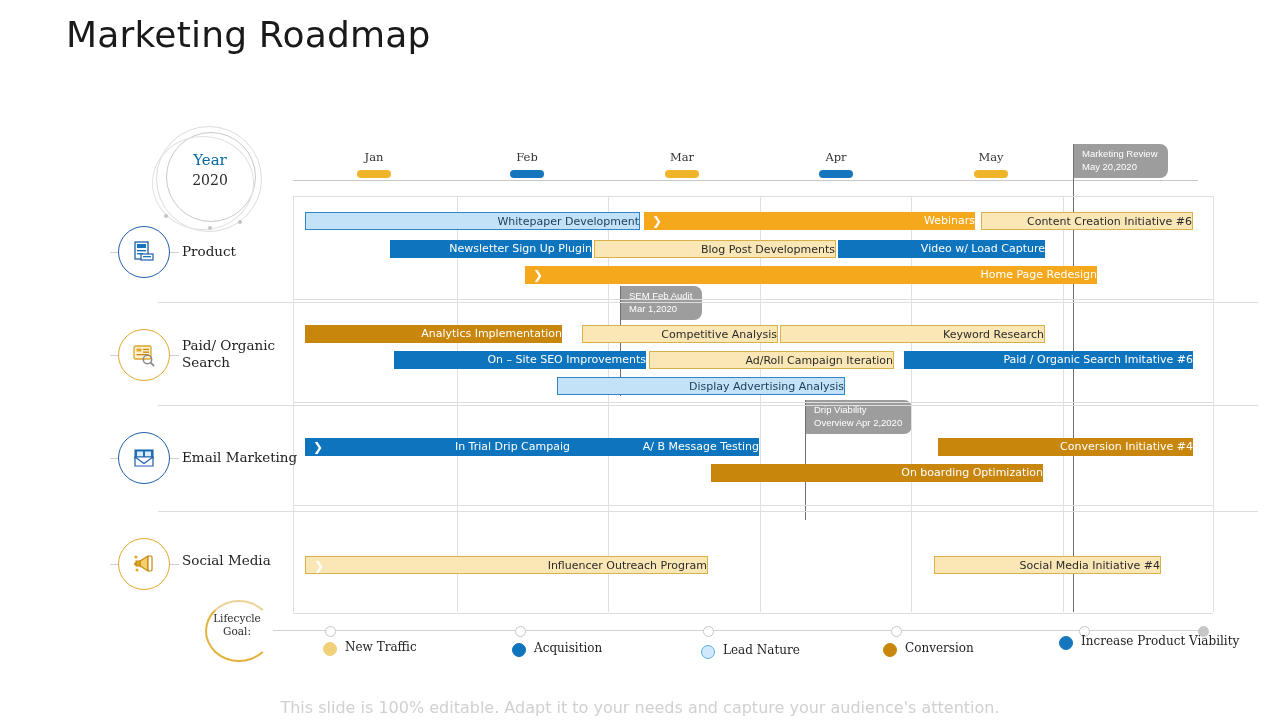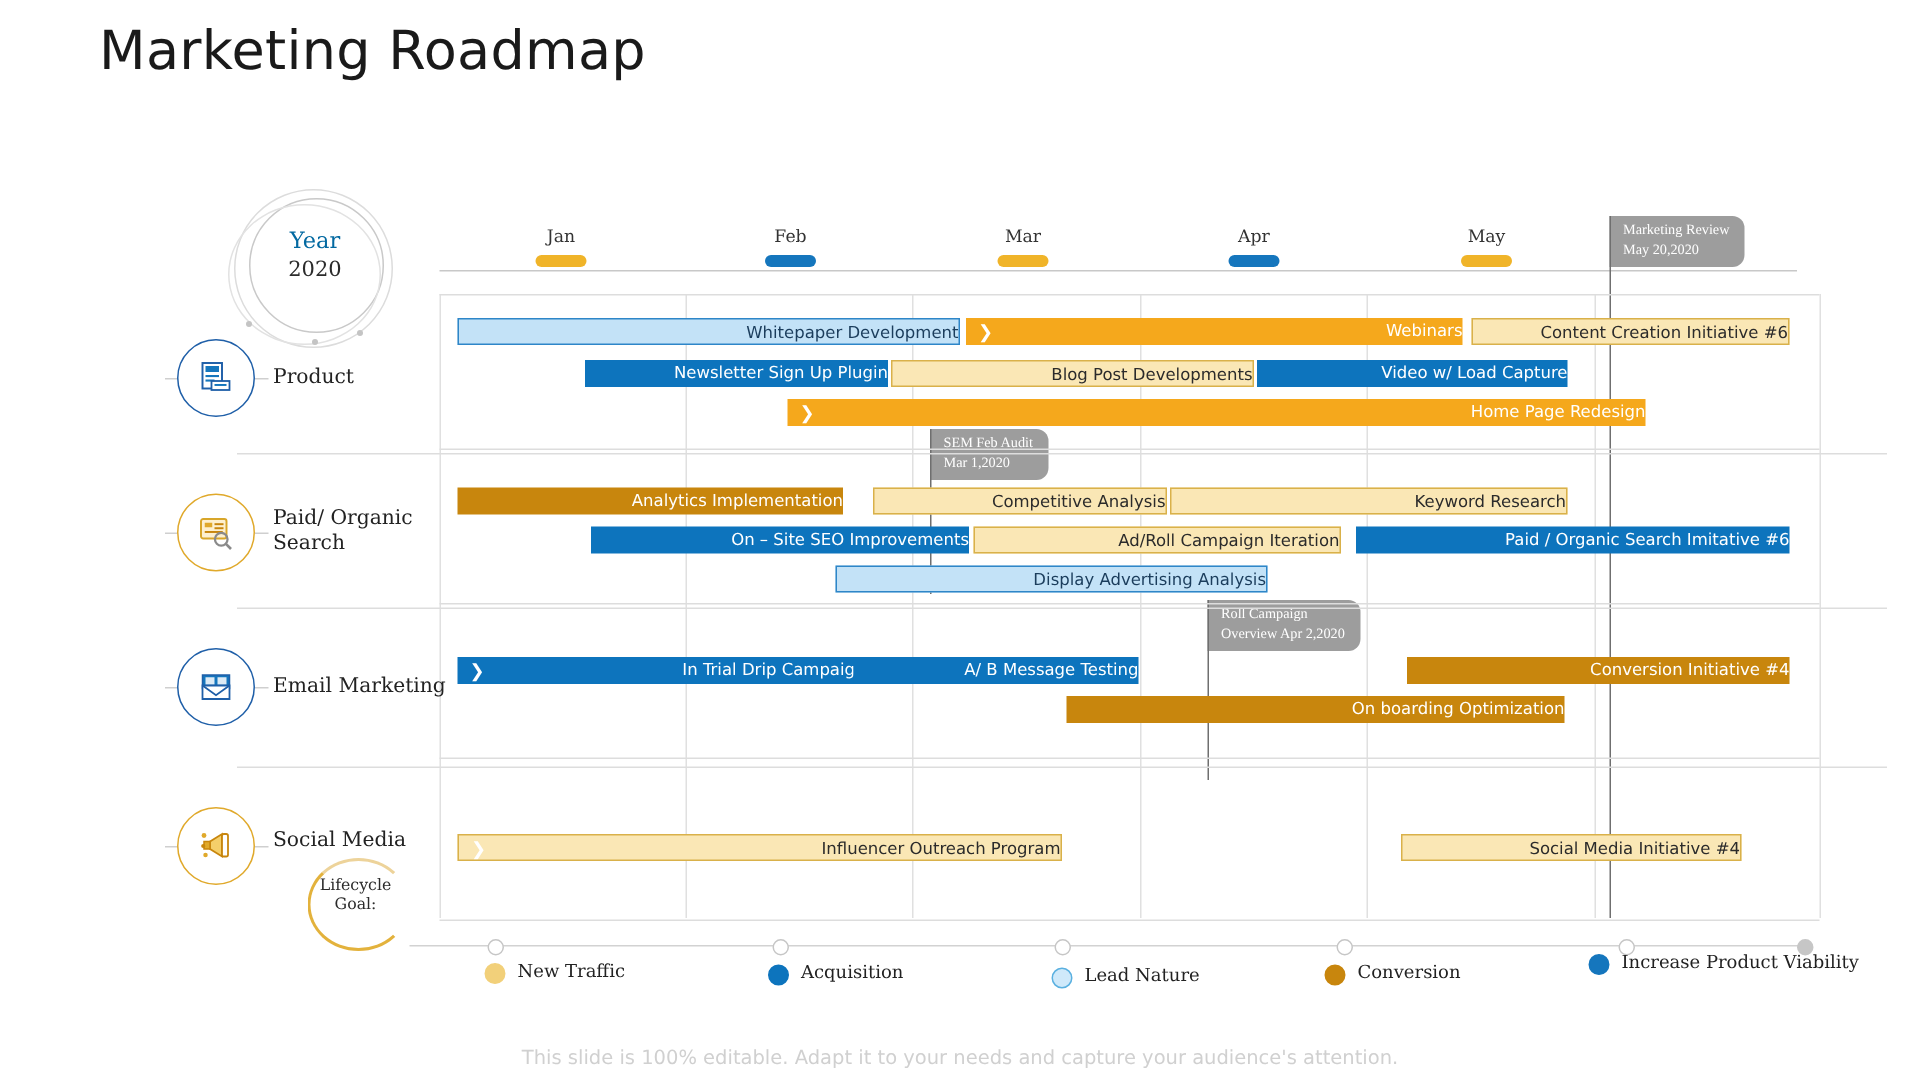--- a/index.html
+++ b/index.html
@@ -50,54 +50,54 @@
   .bar.amber{background:#f5a81c;color:#ffffff;}
   .bar.cream{background:#fae7b5;border:1px solid #d9b14a;color:#2b2b2b;}
   .bar.gold{background:#c8860d;color:#ffffff;}
   .bar .chev{position:absolute;left:8px;top:0;color:#ffffff;font-size:12px;font-weight:bold;}
   .bar.cream .chev{color:#ffffff;}
 
   
   .milestone{position:absolute;}
   .milestone .box{background:#9d9d9d;color:#ffffff;border-radius:0 8px 8px 0;
     padding:4px 10px 5px 9px;font-size:9.5px;line-height:12.5px;
-    font-family:Liberation Serif, serif;white-space:nowrap;}
+    font-family:Liberation Sans, sans-serif;white-space:nowrap;}
   .milestone .mline{position:absolute;left:0;top:0;width:1px;background:#6f6f6f;}
 
   
   .cat{position:absolute;left:110px;width:180px;}
   .cat .circle{position:absolute;left:8px;width:52px;height:52px;border-radius:50%;
     background:#ffffff;box-sizing:border-box;display:flex;align-items:center;justify-content:center;}
   .cat .circle.blue{border:1.4px solid #1f5fa8;}
   .cat .circle.gold{border:1.4px solid #e0a92b;}
   .cat .tick{position:absolute;height:1px;background:#cfcfcf;width:9px;}
   .cat .cat-label{position:absolute;left:72px;width:120px;font-size:13.5px;color:#222;
     font-family:"DejaVu Serif",serif;line-height:17px;}
   .cat-sep{position:absolute;left:158px;width:1100px;height:1px;background:#dddddd;}
 
   
-  #lifecycle{position:absolute;left:205px;top:572px;width:68px;height:62px;}
+  #lifecycle{position:absolute;left:205px;top:600px;width:68px;height:62px;}
   #lifecycle .lc-ring{position:absolute;left:0;top:0;width:64px;height:58px;border-radius:50%;
     border:2.5px solid #e3b23c;border-right-color:#ffffff;border-top-color:#edd39a;}
   #lifecycle .lc-text{position:absolute;left:4px;top:12px;width:56px;text-align:center;
     font-size:10.5px;line-height:13px;color:#2b2b2b;font-family:"DejaVu Serif",serif;}
 
   #legend-axis{position:absolute;left:273px;top:626px;width:935px;height:10px;}
   #legend-axis .lg-line{position:absolute;left:0;top:4px;width:930px;height:1px;background:#d2d2d2;}
   #legend-axis .node{position:absolute;top:0;width:9px;height:9px;border-radius:50%;
     background:#ffffff;border:1px solid #c6c6c6;}
   #legend-axis .node.end{background:#c6c6c6;}
 
   .legend-item{position:absolute;}
   .legend-item .swatch{position:absolute;left:0;top:2px;width:12px;height:12px;border-radius:50%;}
   .legend-item .lg-label{position:absolute;left:22px;top:0;font-size:12px;color:#222;
     line-height:14px;font-family:"DejaVu Serif",serif;white-space:nowrap;}
 
   #footer-note{position:absolute;left:0;top:698px;width:1280px;text-align:center;
-    font-size:13px;color:#d0d0d0;font-family:"DejaVu Sans",sans-serif;}
+    font-size:16px;color:#d0d0d0;font-family:"DejaVu Sans",sans-serif;}
 </style>
 </head>
 <body>
 
 <div id="page-title">Marketing Roadmap</div>
 
 <div id="year-badge">
   <div class="ring r2"></div>
   <div class="ring r1"></div>
   <div class="ring r3"></div>
@@ -146,21 +146,21 @@
     <div class="milestone" style="left: 620px; top: 286px;">
       <div class="mline" style="height:110px"></div>
       <div class="box">
         <div>SEM Feb Audit</div>
         <div>Mar 1,2020</div>
       </div>
     </div>
     <div class="milestone" style="left: 805px; top: 400px;">
       <div class="mline" style="height:120px"></div>
       <div class="box">
-        <div>Roll Campaign</div>
+        <div>Drip Viability</div>
         <div>Overview Apr 2,2020</div>
       </div>
     </div>
   </div>
 
 <div id="chart">
   <div id="gridlines-host">
       <div class="vline" style="left: 0px;"></div>
       <div class="vline" style="left: 164px;"></div>
       <div class="vline" style="left: 315px;"></div>

